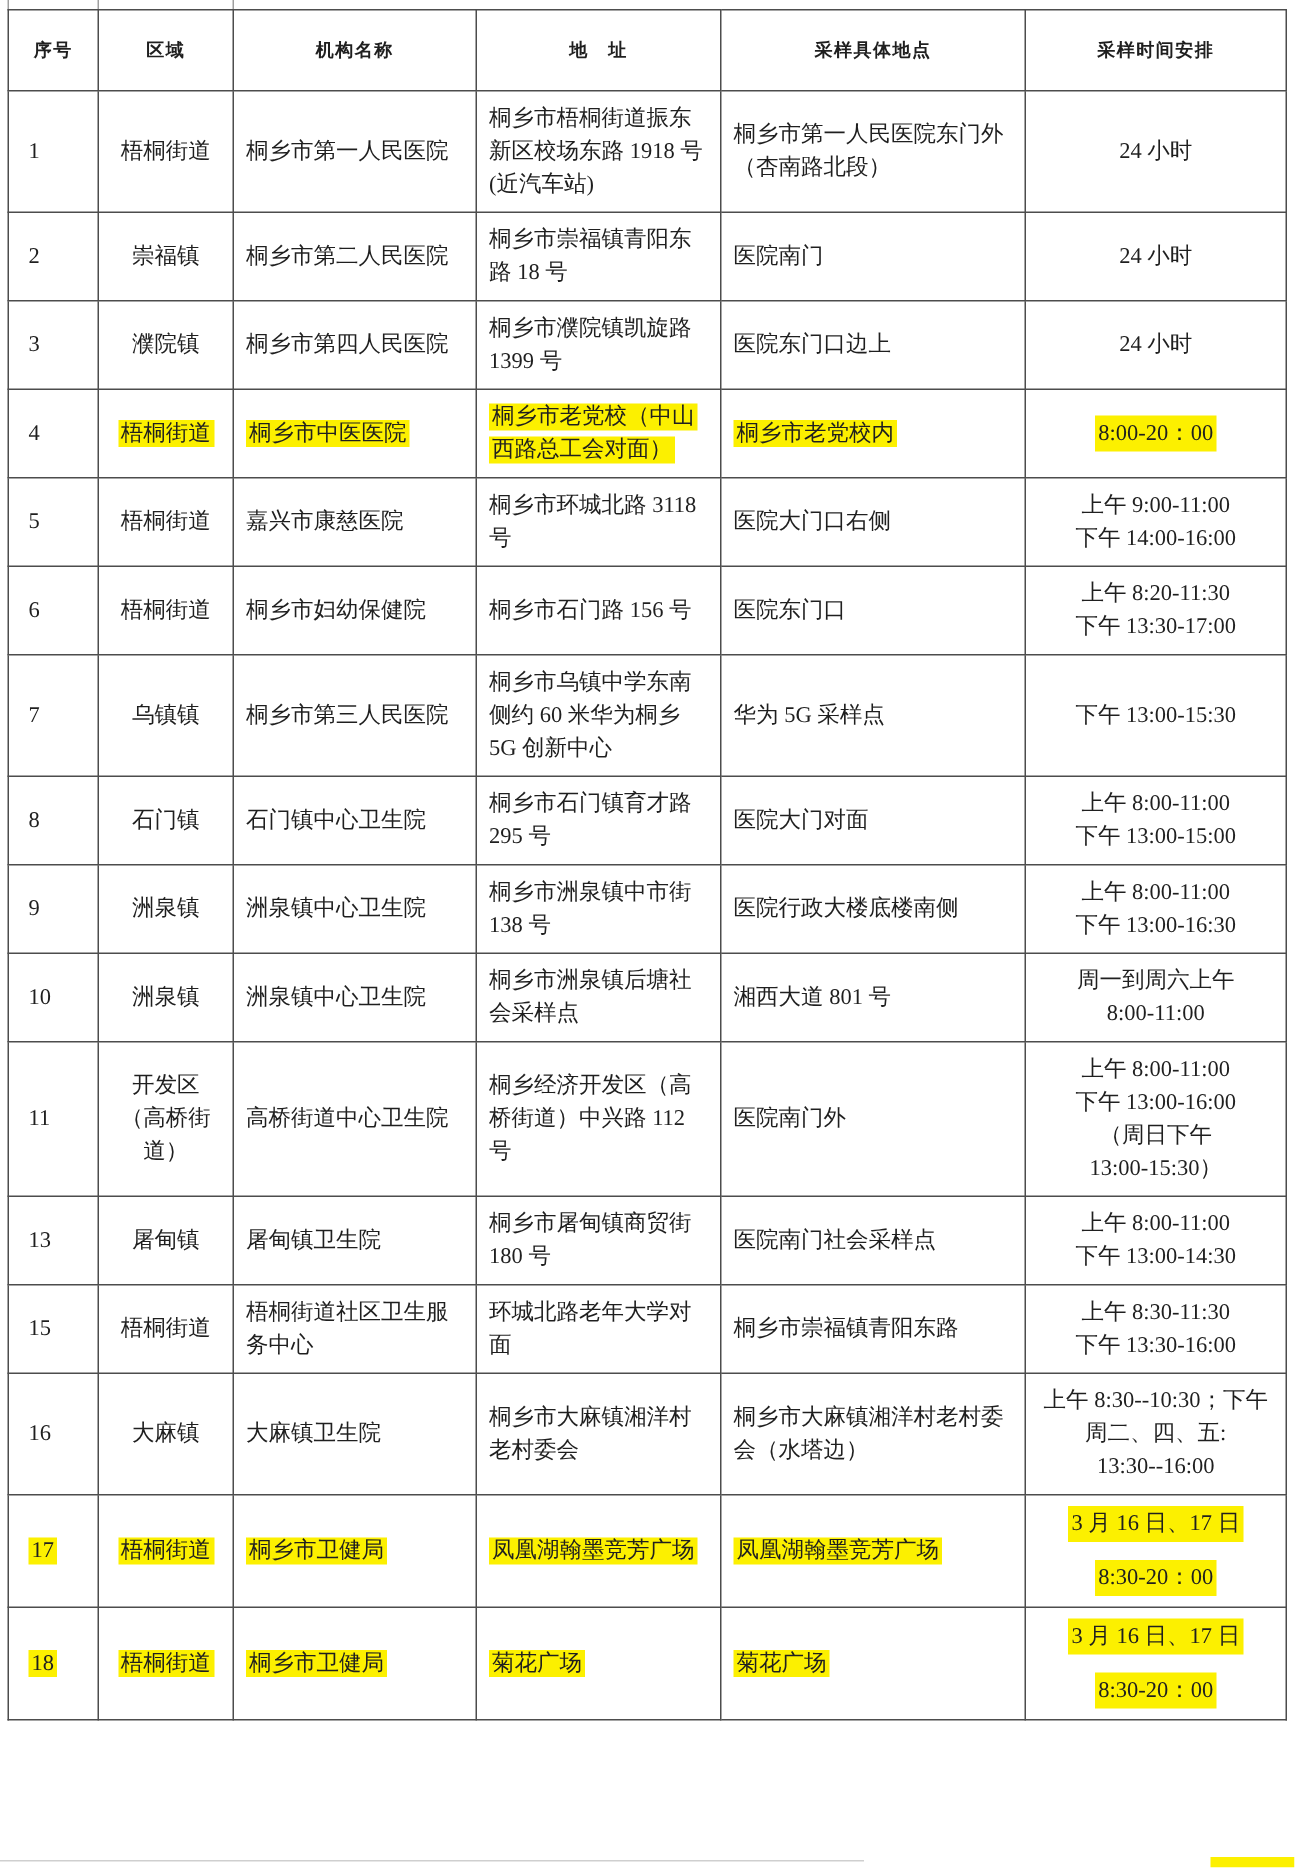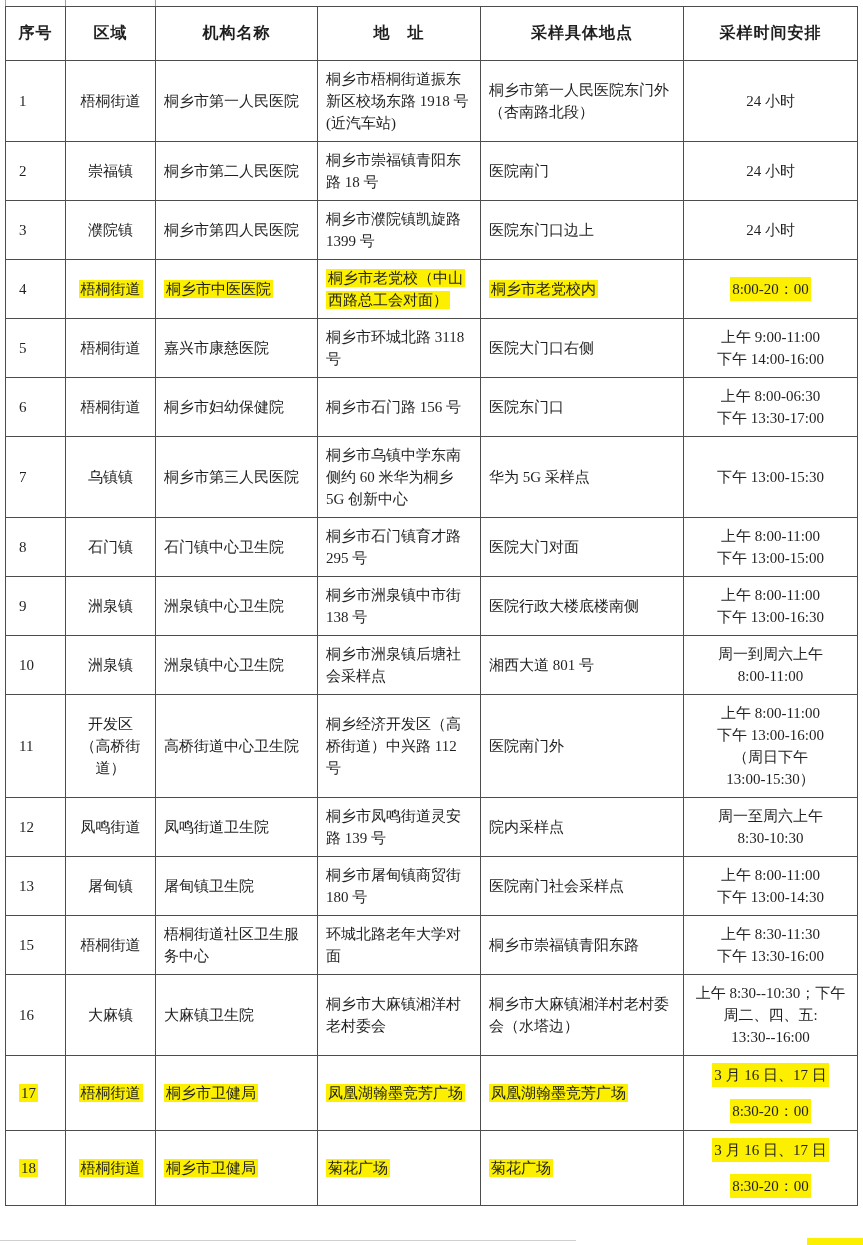--- a/index.html
+++ b/index.html
@@ -20,21 +20,21 @@
     width: 852px;
     border-collapse: collapse;
     table-layout: fixed;
   }
   th, td {
     border: 1px solid #4d4d4d;
     vertical-align: middle;
     word-break: break-word;
   }
   th {
-    font-size: 16px;
+    font-size: 12px;
     font-weight: bold;
     height: 54px;
     text-align: center;
     padding: 4px;
     letter-spacing: 1px;
   }
   td {
     font-size: 15px;
     line-height: 22px;
     height: 56px;
@@ -151,21 +151,21 @@
             <div class="time-line"><span>下午 14:00-16:00</span></div>
           </td>
         </tr>
         <tr>
           <td class="cell cell-no"><span>6</span></td>
           <td class="cell cell-region"><span>梧桐街道</span></td>
           <td class="cell cell-org"><span>桐乡市妇幼保健院</span></td>
           <td class="cell cell-address"><span>桐乡市石门路 156 号</span></td>
           <td class="cell cell-site"><span>医院东门口</span></td>
           <td class="cell cell-time">
-            <div class="time-line"><span>上午 8:00-06:30</span></div>
+            <div class="time-line"><span>上午 8:20-11:30</span></div>
             <div class="time-line"><span>下午 13:30-17:00</span></div>
           </td>
         </tr>
         <tr>
           <td class="cell cell-no"><span>7</span></td>
           <td class="cell cell-region"><span>乌镇镇</span></td>
           <td class="cell cell-org"><span>桐乡市第三人民医院</span></td>
           <td class="cell cell-address"><span>桐乡市乌镇中学东南侧约 60 米华为桐乡 5G 创新中心</span></td>
           <td class="cell cell-site"><span>华为 5G 采样点</span></td>
           <td class="cell cell-time">
@@ -209,31 +209,20 @@
           <td class="cell cell-no"><span>11</span></td>
           <td class="cell cell-region"><span>开发区（高桥街道）</span></td>
           <td class="cell cell-org"><span>高桥街道中心卫生院</span></td>
           <td class="cell cell-address"><span>桐乡经济开发区（高桥街道）中兴路 112 号</span></td>
           <td class="cell cell-site"><span>医院南门外</span></td>
           <td class="cell cell-time">
             <div class="time-line"><span>上午 8:00-11:00</span></div>
             <div class="time-line"><span>下午 13:00-16:00</span></div>
             <div class="time-line"><span>（周日下午</span></div>
             <div class="time-line"><span>13:00-15:30）</span></div>
-          </td>
-        </tr>
-        <tr>
-          <td class="cell cell-no"><span>12</span></td>
-          <td class="cell cell-region"><span>凤鸣街道</span></td>
-          <td class="cell cell-org"><span>凤鸣街道卫生院</span></td>
-          <td class="cell cell-address"><span>桐乡市凤鸣街道灵安路 139 号</span></td>
-          <td class="cell cell-site"><span>院内采样点</span></td>
-          <td class="cell cell-time">
-            <div class="time-line"><span>周一至周六上午</span></div>
-            <div class="time-line"><span>8:30-10:30</span></div>
           </td>
         </tr>
         <tr>
           <td class="cell cell-no"><span>13</span></td>
           <td class="cell cell-region"><span>屠甸镇</span></td>
           <td class="cell cell-org"><span>屠甸镇卫生院</span></td>
           <td class="cell cell-address"><span>桐乡市屠甸镇商贸街 180 号</span></td>
           <td class="cell cell-site"><span>医院南门社会采样点</span></td>
           <td class="cell cell-time">
             <div class="time-line"><span>上午 8:00-11:00</span></div>

